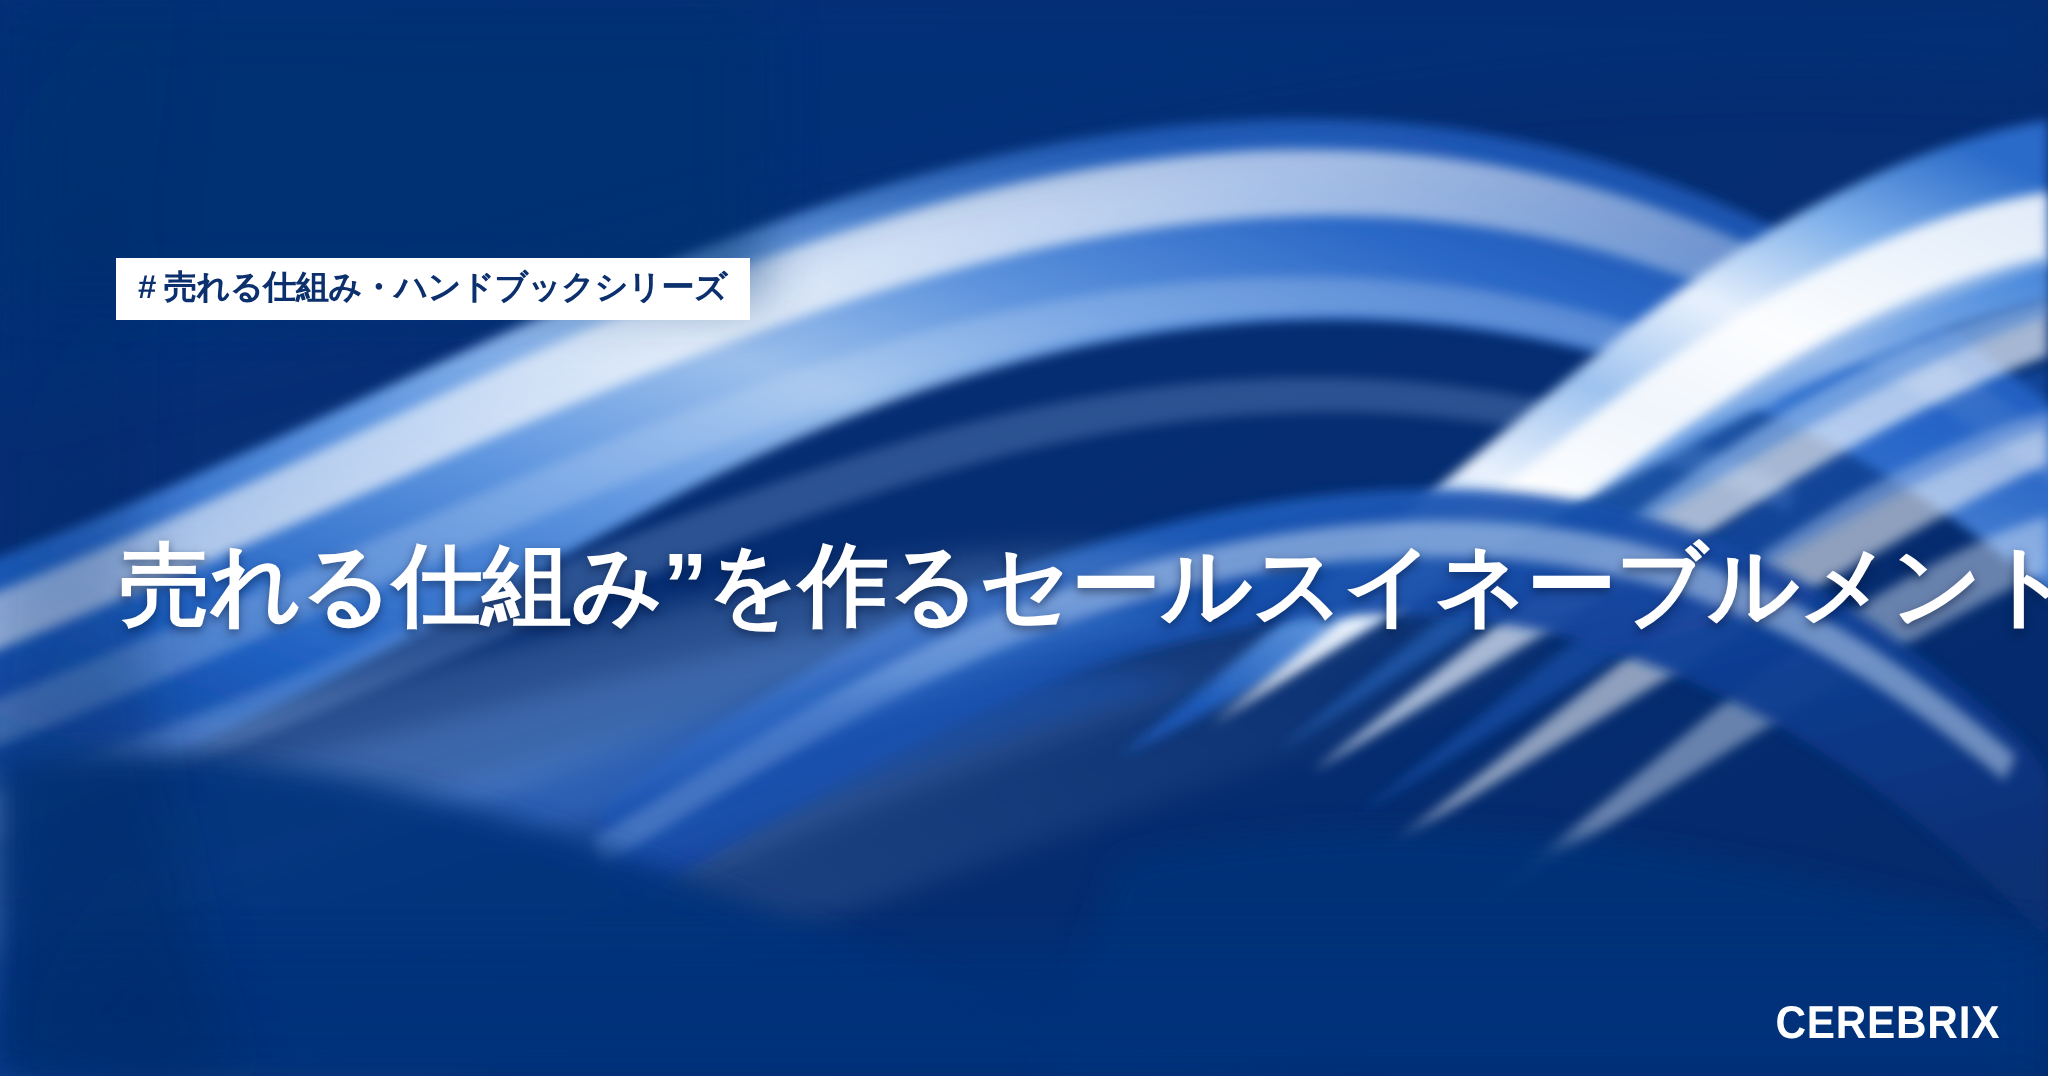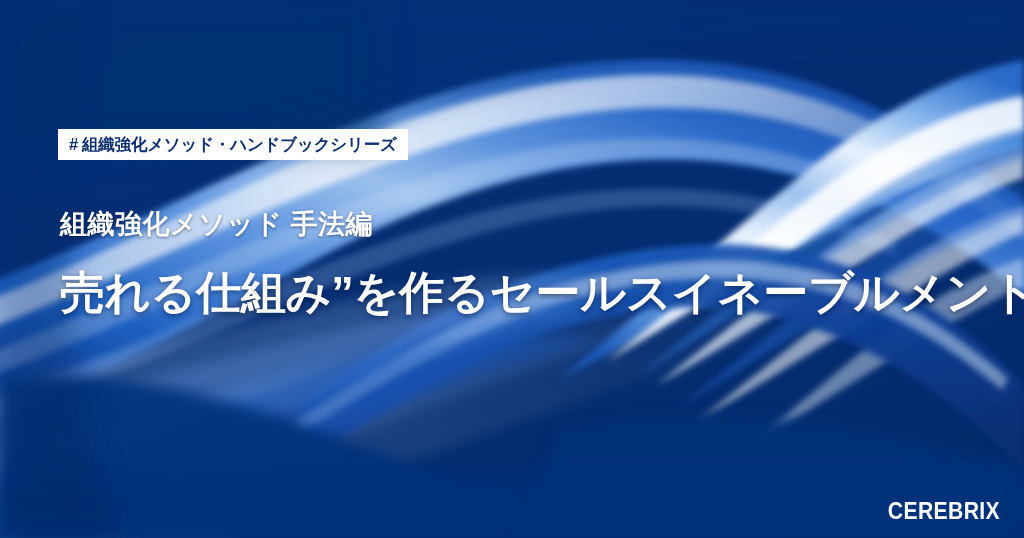--- a/index.html
+++ b/index.html
@@ -233,23 +233,22 @@
 
     <path d="M0,0 L1024,0 L1024,40 C860,28 700,40 560,70 C420,100 220,150 0,210 Z" fill="#06307a" opacity="0.55" filter="url(#blurLg)"></path>
     <rect x="0" y="0" width="380" height="150" fill="#05306f" opacity="0.55" filter="url(#blurLg)"></rect>
     <path d="M0,0 L0,538 L120,538 C70,420 50,220 90,0 Z" fill="url(#darkFade)" opacity="0.5" filter="url(#blurLg)"></path>
   </svg>
 
   <div class="content">
 
     <div class="badge">
       <span class="hash">#</span>
-      <span>組織強化メソッド・ハンドブックシリーズ</span>
+      <span>売れる仕組み・ハンドブックシリーズ</span>
     </div>
 
-    <div class="subtitle">組織強化メソッド 手法編</div>
 
     <div class="title">売れる仕組み”を作るセールスイネーブルメント</div>
 
     <div class="logo">CEREBRIX</div>
 
   </div>
 </div>
 
 </body></html>

